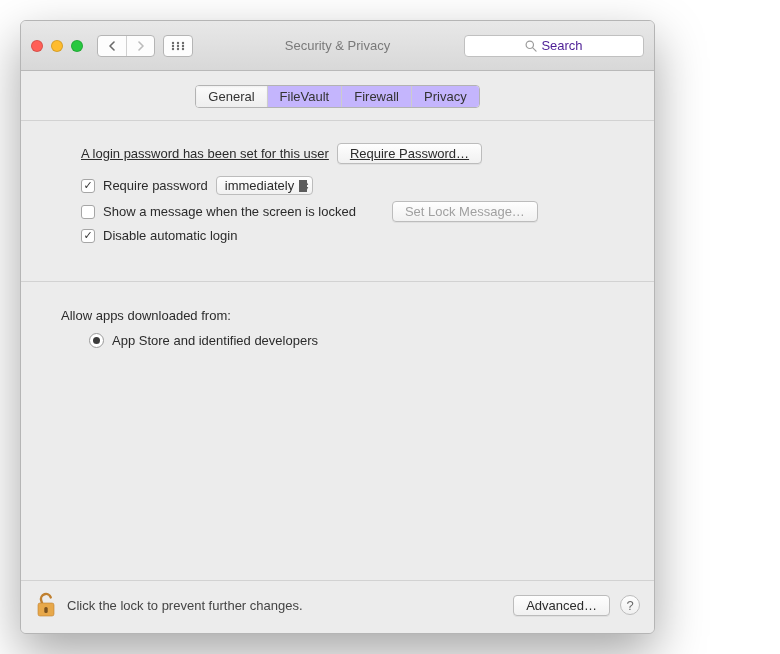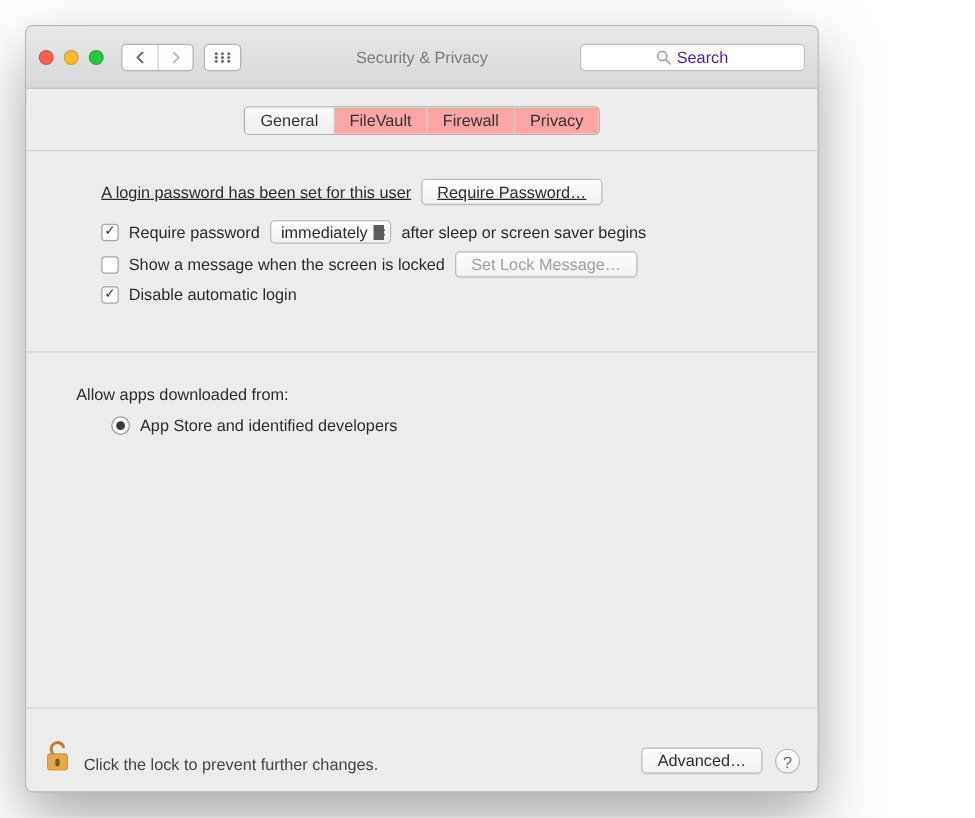--- a/index.html
+++ b/index.html
@@ -93,21 +93,21 @@
       display: flex;
       border: 1px solid #b3b3b3;
       border-radius: 4px;
       overflow: hidden;
       background: #fff;
     }
     .tab {
       padding: 3px 12px;
       font-size: 13px;
       color: #333;
-      background: #fca5a5;
+      background: #c4b5fd;
       border-right: 1px solid #ccc;
     }
     .tab:last-child { border-right: none; }
     .tab.active {
       background: linear-gradient(#fbfbfb, #eeeeee);
       box-shadow: inset 0 1px 2px rgba(0,0,0,0.05);
     }
     
     .content {
       border-top: 1px solid #d2d2d2;
@@ -136,21 +136,21 @@
     }
     .btn {
       border: 1px solid #bcbcbc;
       background: linear-gradient(#fefefe, #f1f1f1);
       border-radius: 4px;
       padding: 2px 12px;
       font-size: 13px;
       color: #2b2b2b;
       box-shadow: 0 1px 0 rgba(0,0,0,0.05);
     }
-    .btn.disabled { color: #a0a0a0; }
+    .btn.disabled { color: #a0a0a0; margin-left: 28px; }
     .select {
       border: 1px solid #bcbcbc;
       background: linear-gradient(#fefefe, #f1f1f1);
       border-radius: 4px;
       padding: 1px 18px 1px 8px;
       font-size: 13px;
       position: relative;
     }
     .select::after {
       content: "";
@@ -187,23 +187,23 @@
       content: "";
       width: 7px; height: 7px;
       background: #3b3b3b;
       border-radius: 50%;
     }
     .radio-row { display: flex; align-items: center; gap: 8px; padding-left: 28px; margin-bottom: 6px; color: #2b2b2b; }
     
     .footer {
       border-top: 1px solid #d2d2d2;
       background: #ececec;
-      padding: 24px 14px 14px;
-      display: flex;
-      align-items: flex-end;
+      padding: 10px 14px 14px;
+      display: flex;
+      align-items: center;
       gap: 10px;
     }
     .footer .hint { color: #444; font-size: 13px; }
     .footer .spacer { flex: 1; }
     .help {
       width: 20px; height: 20px;
       border: 1px solid #bcbcbc;
       border-radius: 50%;
       background: linear-gradient(#fefefe,#f0f0f0);
       display: flex; align-items: center; justify-content: center;
@@ -274,21 +274,20 @@
       <div class="btn">Require Password…</div>
     </div>
 
     <div class="row opt">
       <div class="checkbox checked"></div>
       <span>Require password</span>
       <div class="select">
         <span>immediately</span>
         <span class="chev">▴<span>▾</span></span>
       </div>
-      <span>after sleep or screen saver begins</span>
     </div>
 
     <div class="row opt">
       <div class="checkbox"></div>
       <span>Show a message when the screen is locked</span>
       <div class="btn disabled">Set Lock Message…</div>
     </div>
 
     <div class="row opt">
       <div class="checkbox checked"></div>

